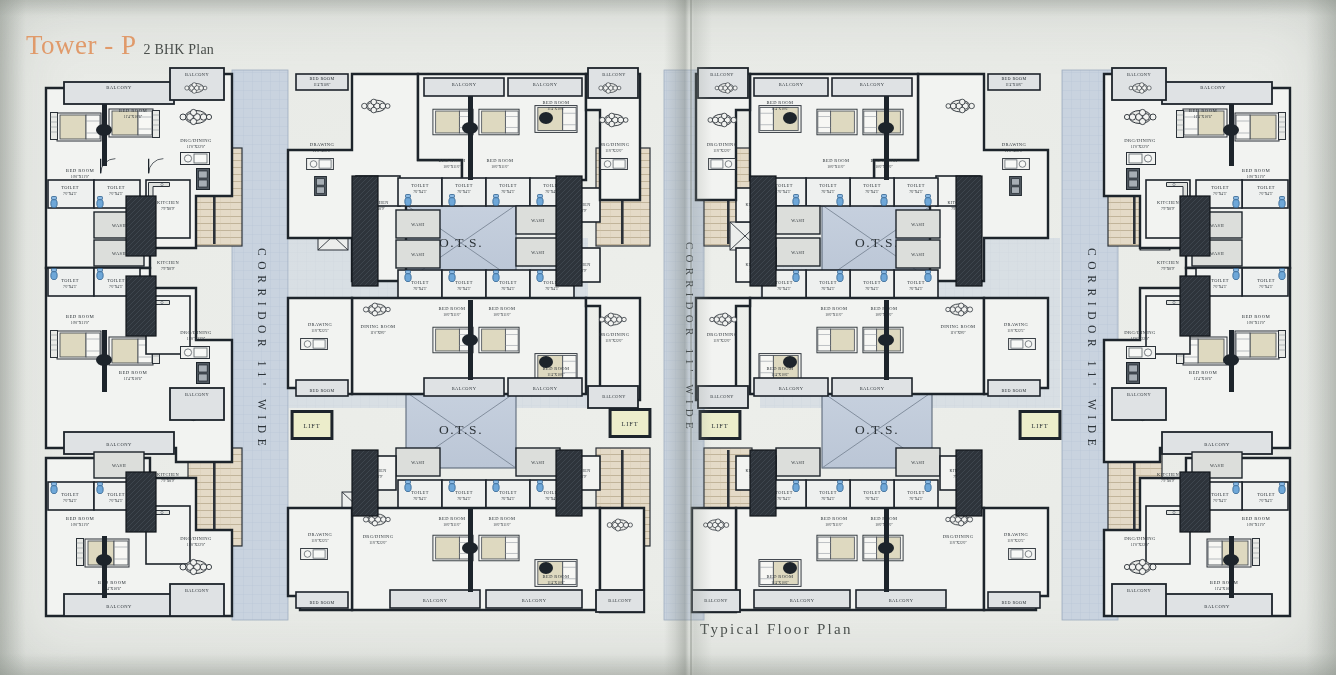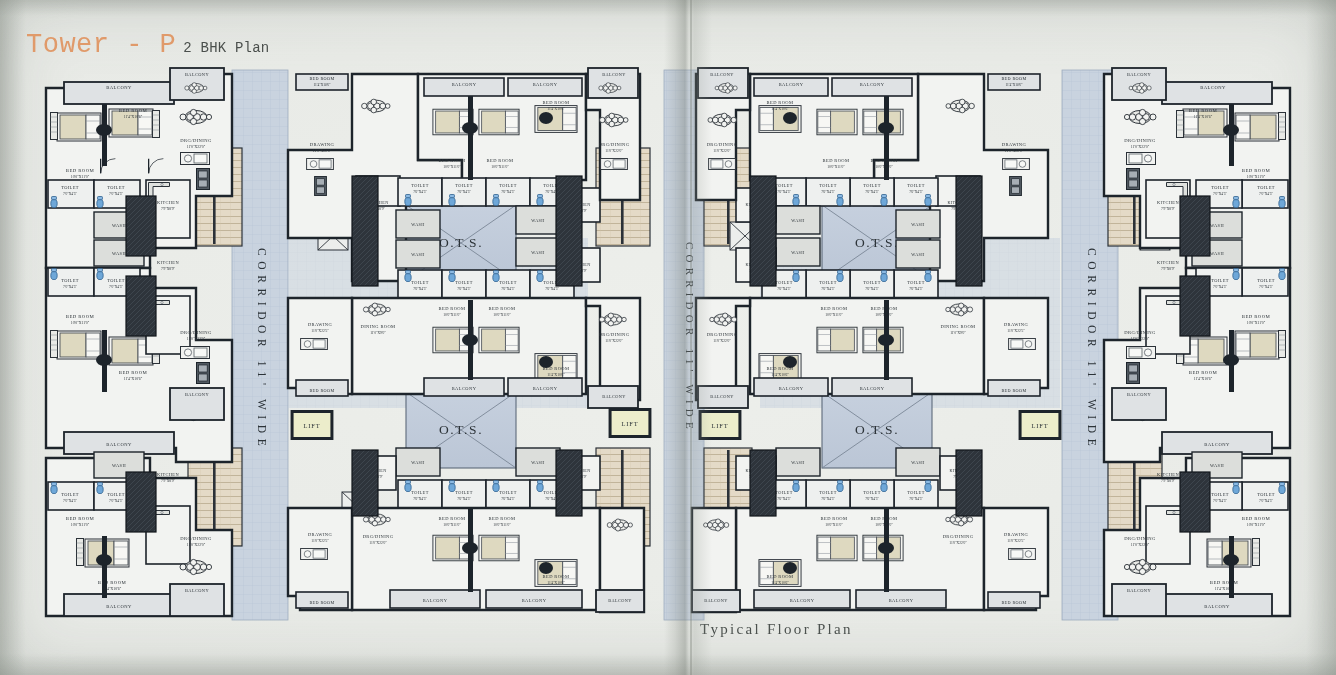--- a/index.html
+++ b/index.html
@@ -45,21 +45,21 @@
     pointer-events:none;
   }
   #gutter-line{
     position:absolute;left:690px;top:0;width:2px;height:100%;
     background:rgba(118,124,116,.35);pointer-events:none;
   }
 
   
   #title{
     position:absolute;left:26px;top:30px;white-space:nowrap;
-    font-family:Liberation Mono, monospace;
+    font-family:Liberation Serif, serif;
   }
   #title .tp{
     font-size:27px;letter-spacing:.5px;color:#e09a6a;font-weight:400;
   }
   #title .sub{
     font-size:14px;color:#4a4f4c;margin-left:7px;letter-spacing:.2px;
   }
   #footer-title{
     position:absolute;left:700px;top:621px;
     font-family:"Liberation Serif", serif;

